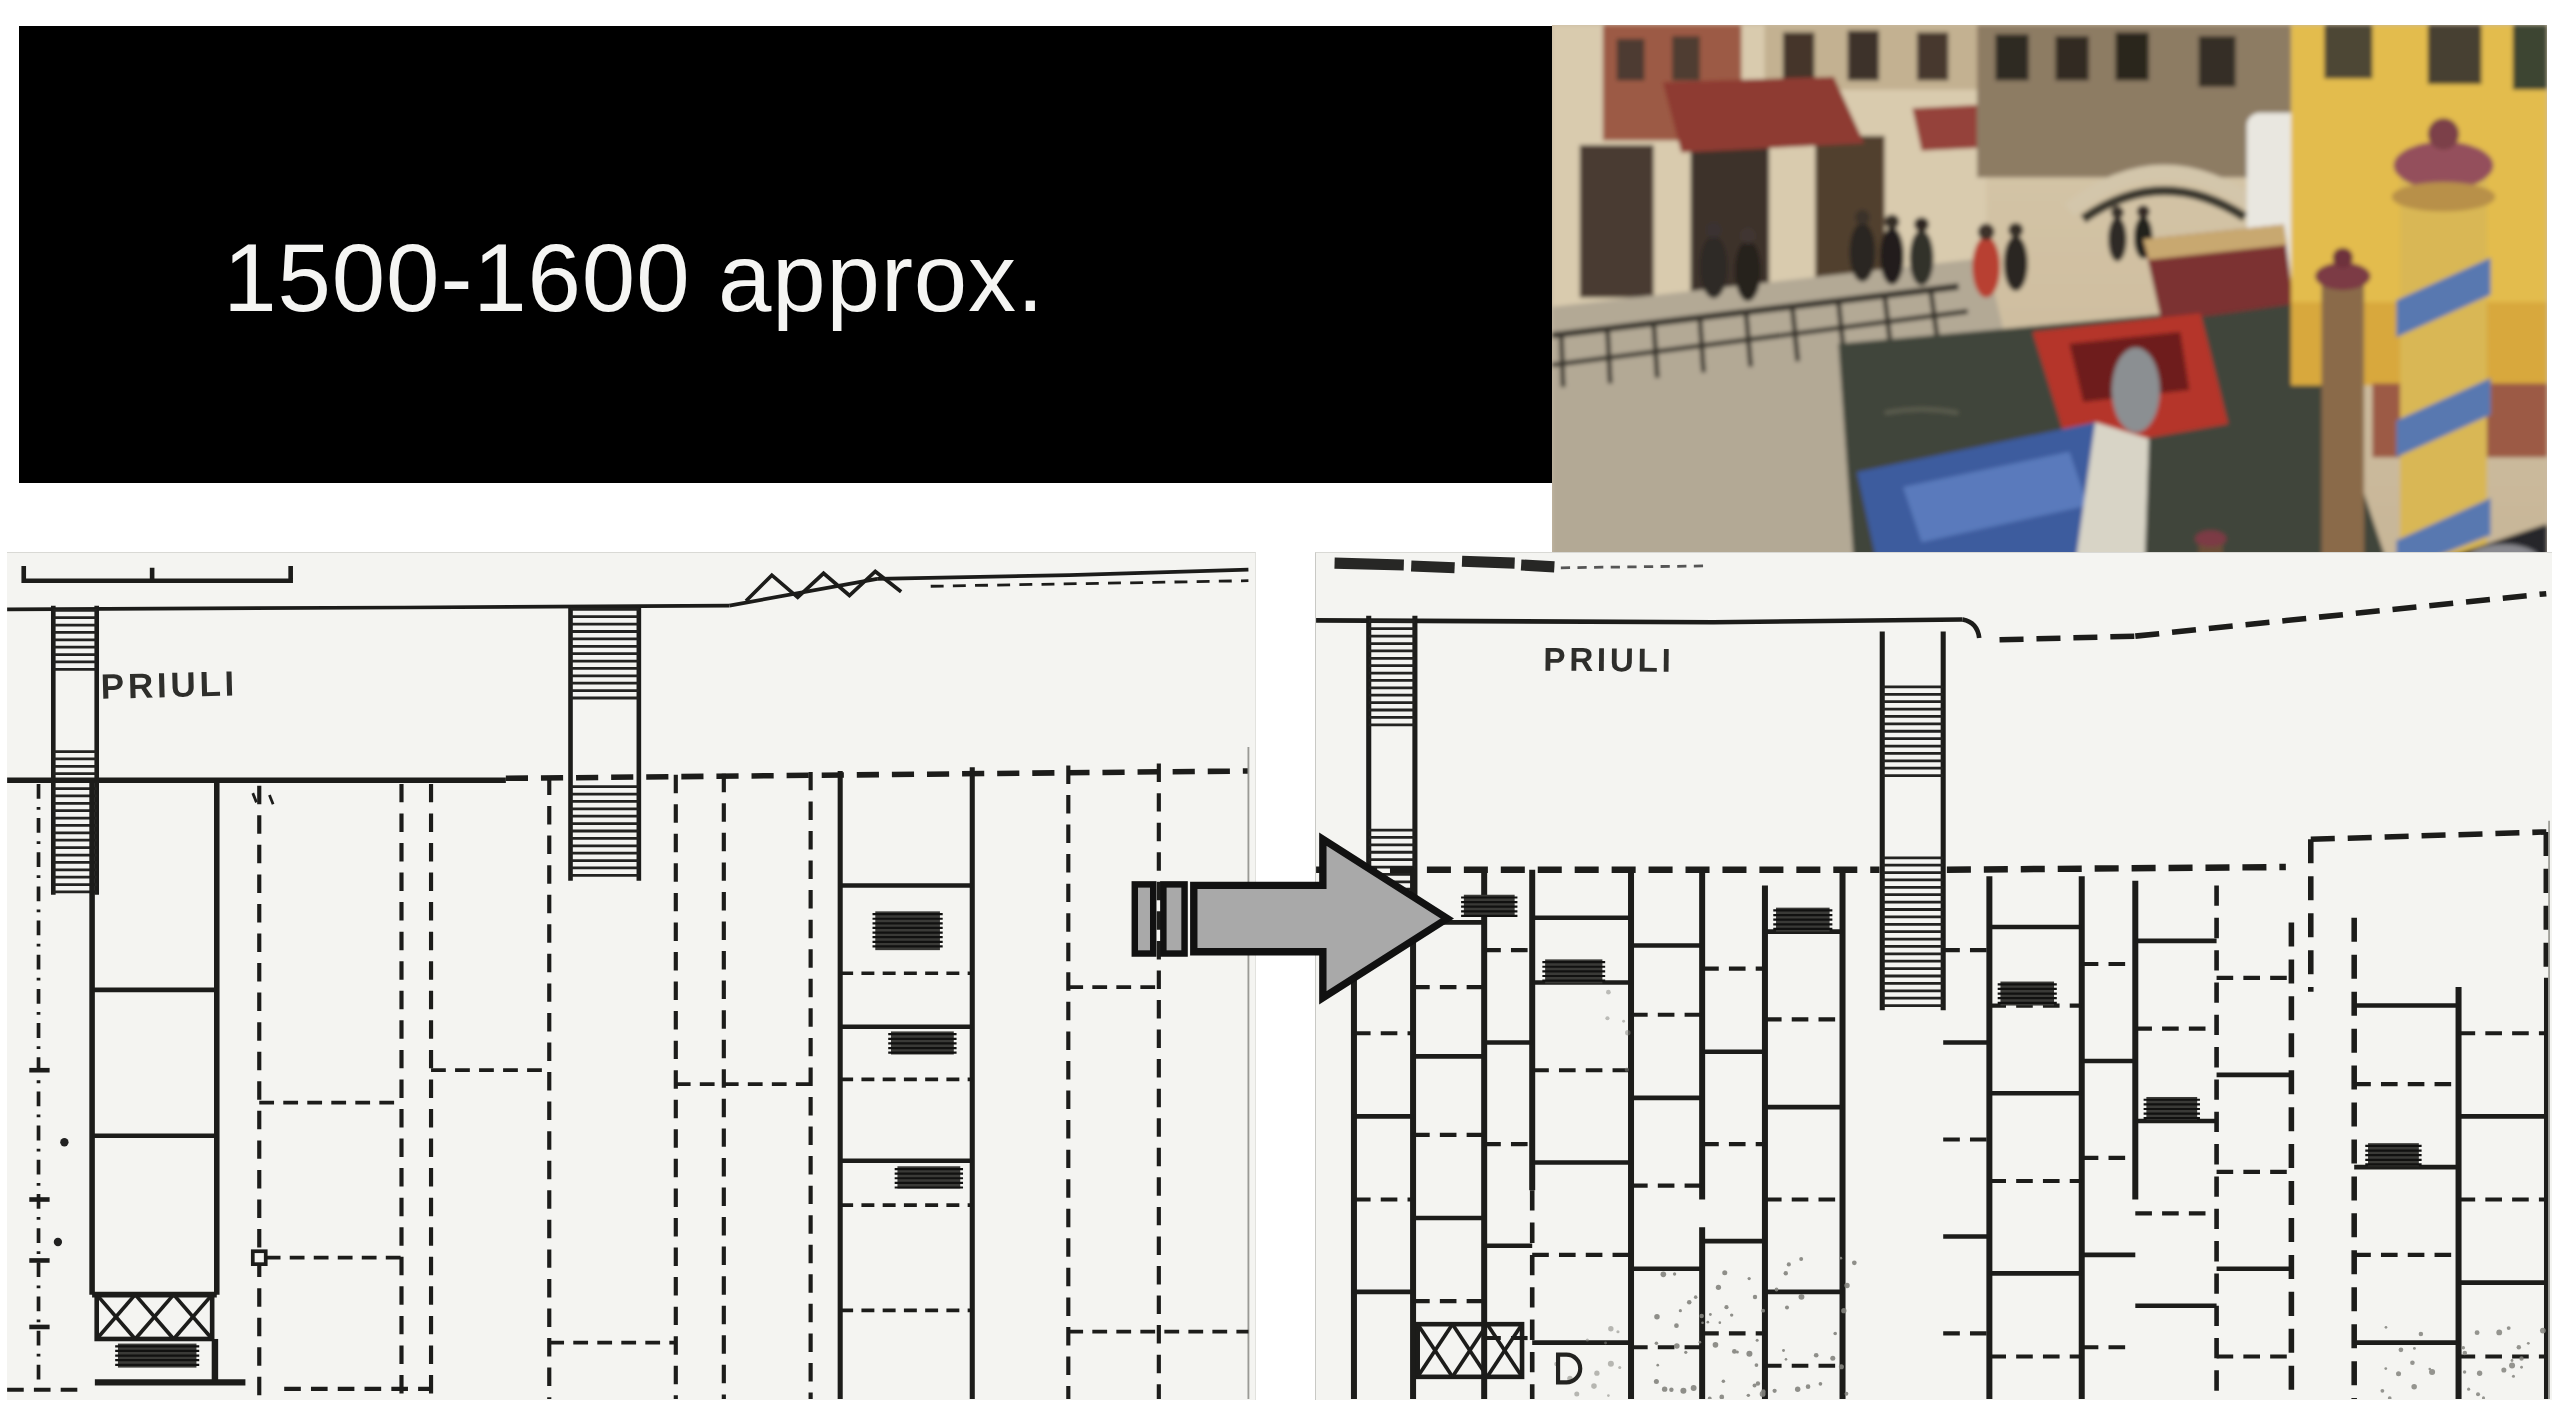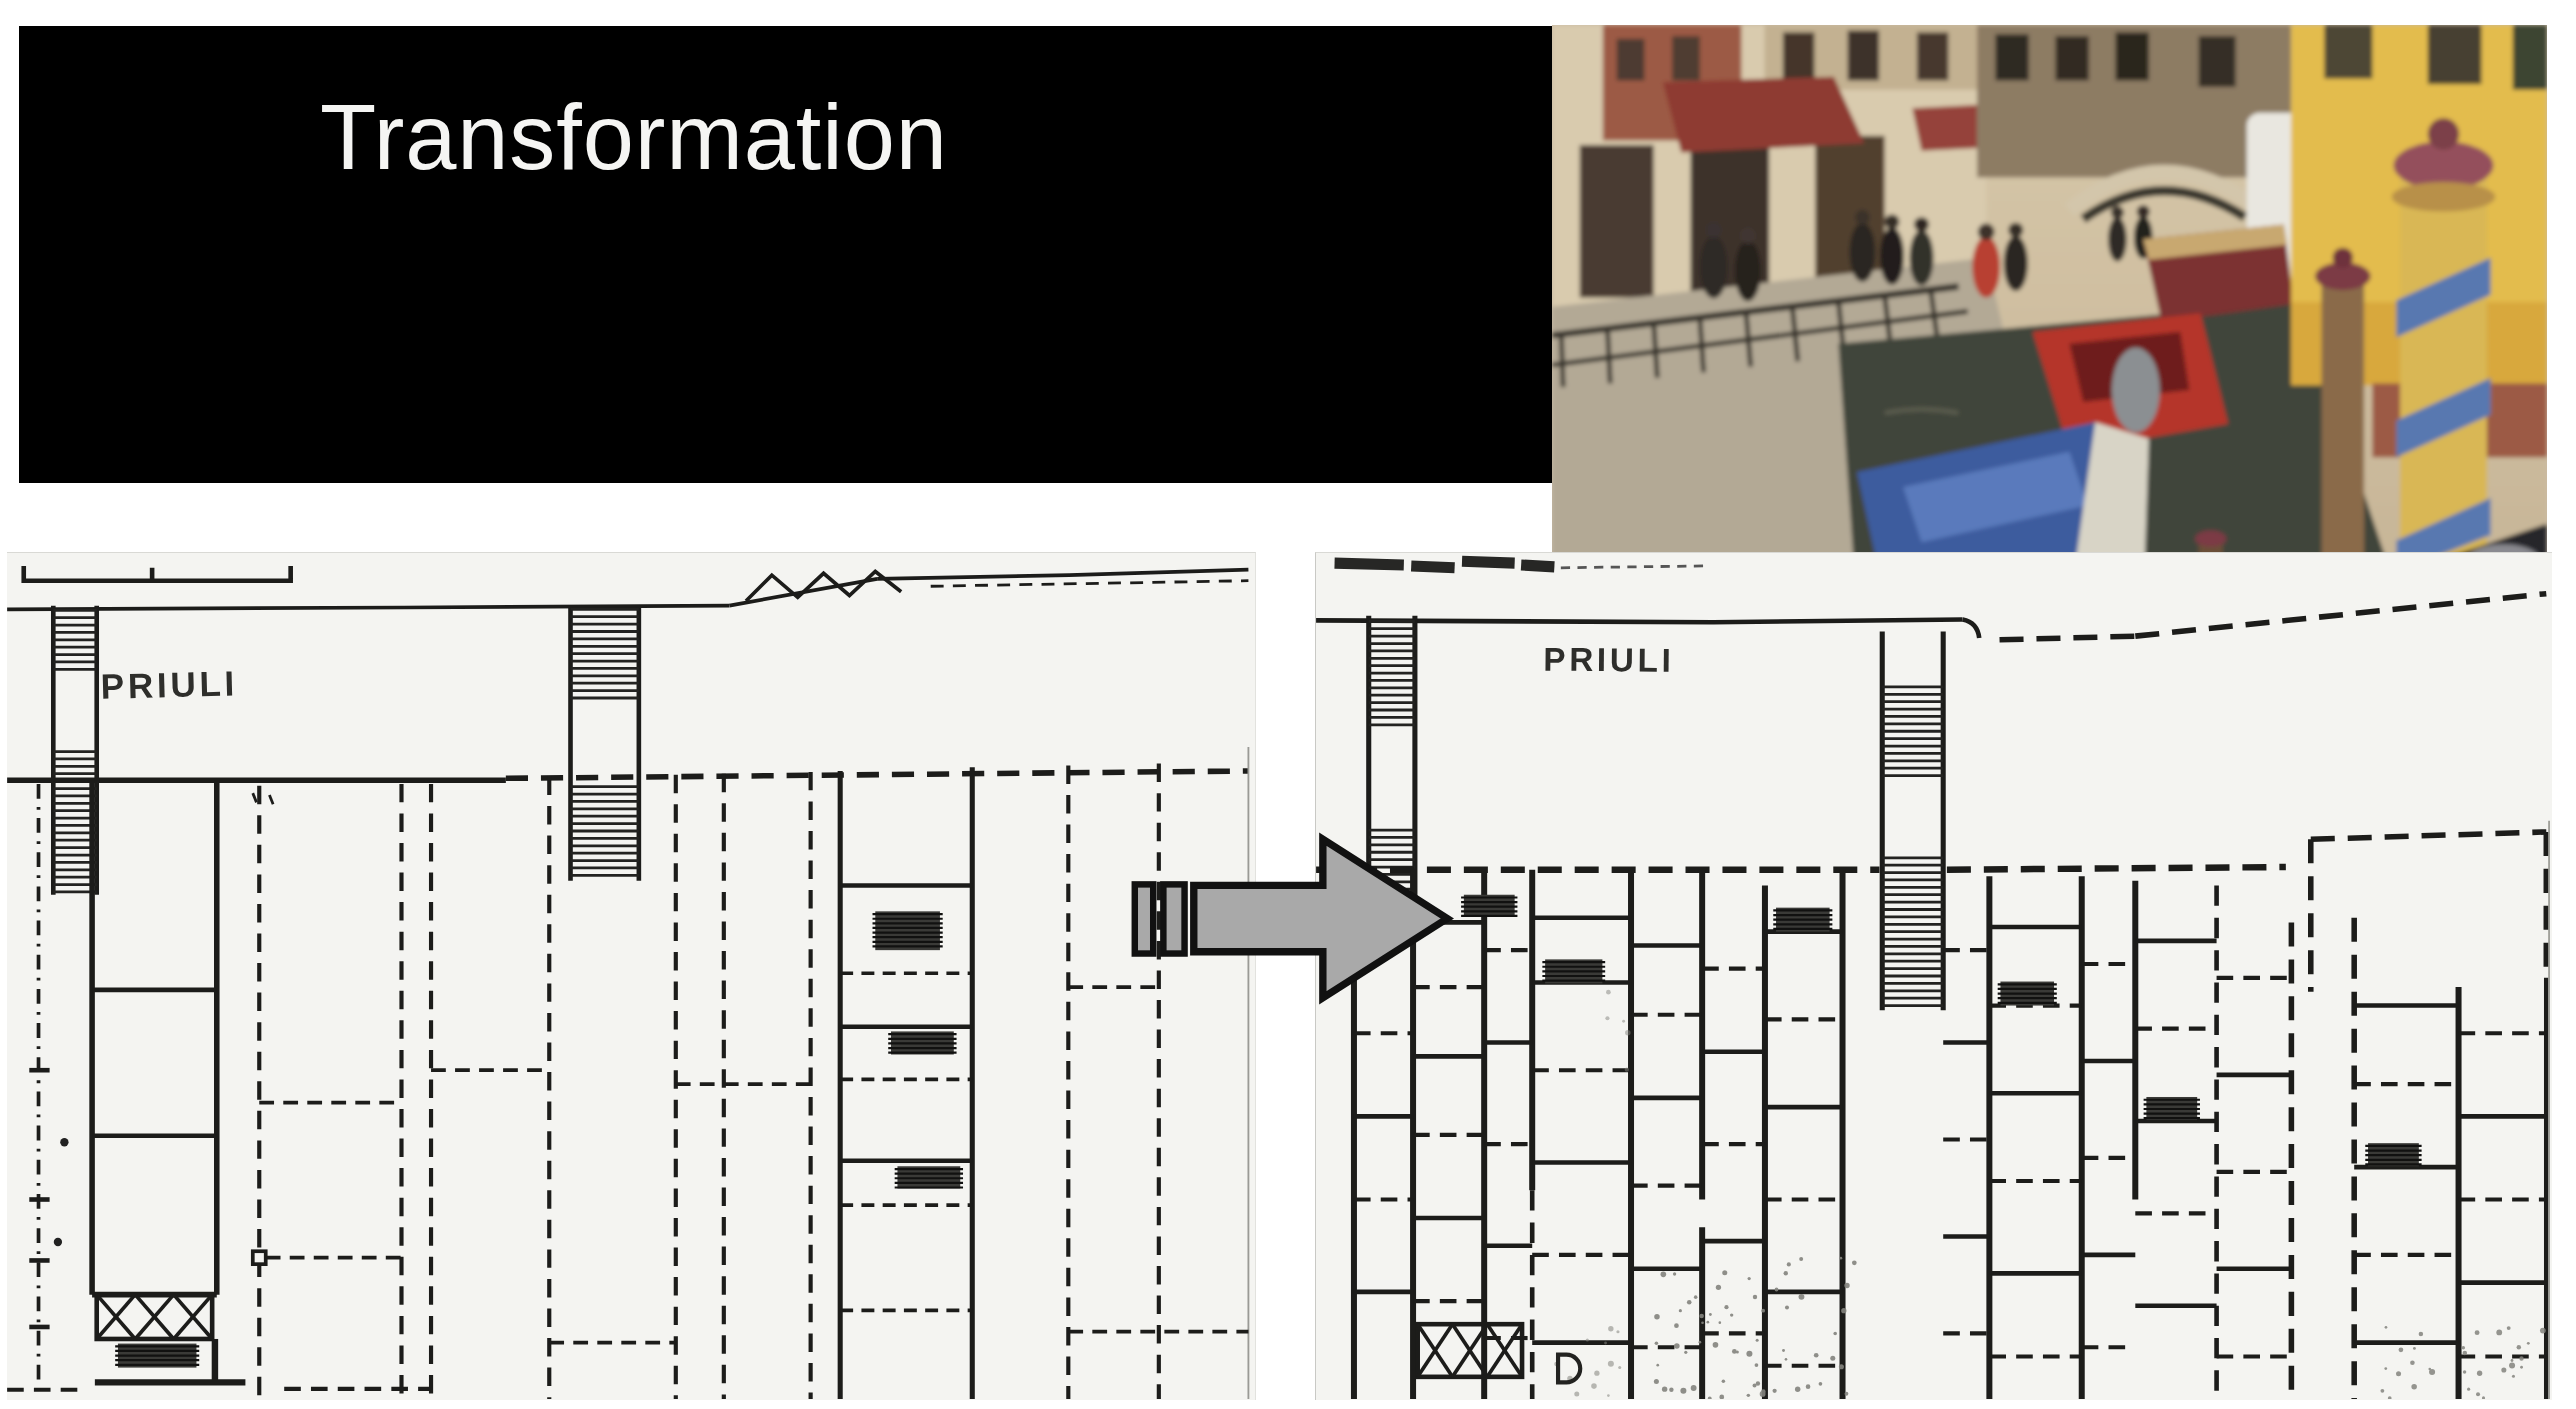--- a/index.html
+++ b/index.html
@@ -34,21 +34,21 @@
   .priuli-text{
     font-family:"Liberation Sans",sans-serif;font-weight:bold;fill:#2e2e2b;
   }
 </style>
 </head>
 <body>
 
 <div id="slide">
 
   <div id="banner">
-    <div id="title1" class="title-line">Transformation</div>
+    <div id="title2" class="title-line">1500-1600 approx.</div>
   </div>
 
   <div id="photo">
     <svg width="995" height="582" viewBox="0 0 1077 630">
       <defs>
         <filter id="pblur" x="-5%" y="-5%" width="110%" height="110%">
             <feGaussianBlur stdDeviation="2.4"></feGaussianBlur>
           </filter>
         <linearGradient id="wall" x1="0" y1="0" x2="0" y2="1">
           <stop offset="0" stop-color="#d8c9ab"></stop>

